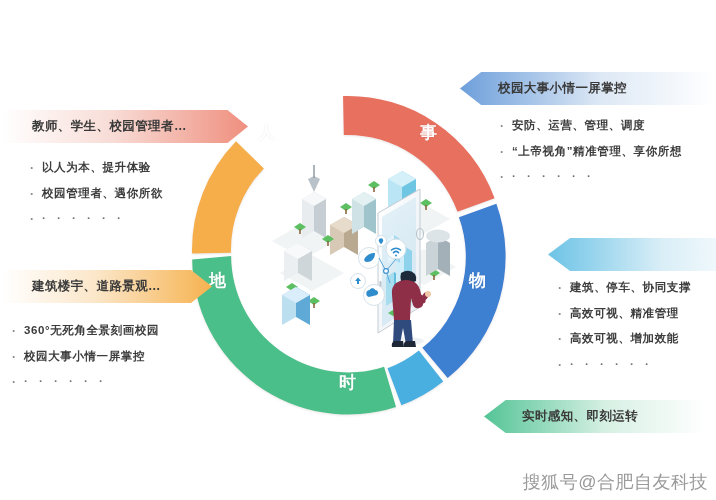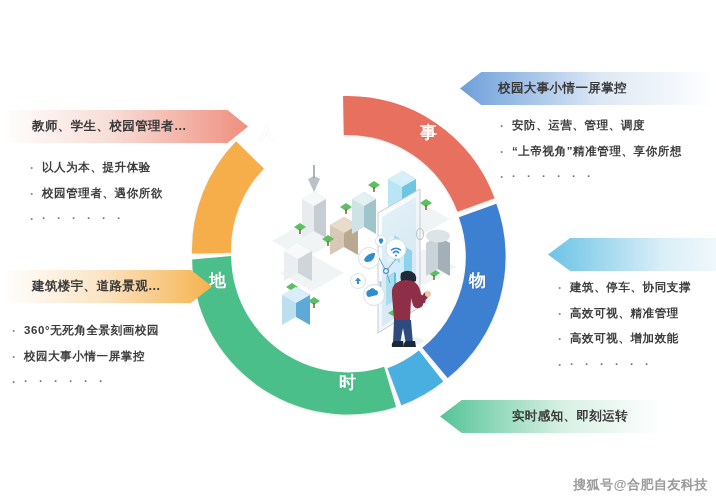--- a/index.html
+++ b/index.html
@@ -41,41 +41,41 @@
   .banner .bshape{position:absolute;left:0;top:0;width:100%;height:100%;z-index:1;}
 
   .banner.left{padding-left:30px;}
   .banner.right{padding-left:38px;}
 
   
   #b-people{left:2px;  top:110px; width:216px;}
   #b-place {left:2px;  top:270px; width:180px;}
   #b-event {left:460px;top:72px;  width:216px;}
   #b-thing {left:548px;top:238px; width:168px;}
-  #b-time  {left:440px;top:400px; width:184px;justify-content:center;}
+  #b-time  {left:484px;top:400px; width:184px;}
 
   
   .bullets{position:absolute;font-size:11.5px;color:#3d3d3d;font-weight:700;line-height:1;}
   .bullets .row{display:flex;align-items:flex-start;margin-bottom:13px;}
   .bullets .dot{
     width:12px;flex:0 0 12px;color:#8a8a8a;font-size:12px;line-height:1.05;
     text-align:left;
   }
   .bullets .txt{letter-spacing:.6px;white-space:nowrap;text-align:right;}
   .bullets .ell{letter-spacing:4px;color:#6f6f6f;font-weight:700;}
 
   #bl-people{left:30px; top:162px;}
   #bl-place {left:12px; top:325px;}
   #bl-event {left:500px;top:120px;}
   #bl-thing {left:558px;top:282px;}
 
   
   .watermark{
     position:absolute;right:8px;bottom:6px;
-    font-size:13px;color:#9a9a9a;font-weight:700;letter-spacing:.5px;
+    font-size:18px;color:#9a9a9a;font-weight:400;letter-spacing:.5px;
     white-space:nowrap;
   }
 </style>
 </head>
 <body>
 
 <div id="stage">
 
   <div class="ring-wrap">
     <svg class="ring-svg" viewBox="0 0 340 340">

